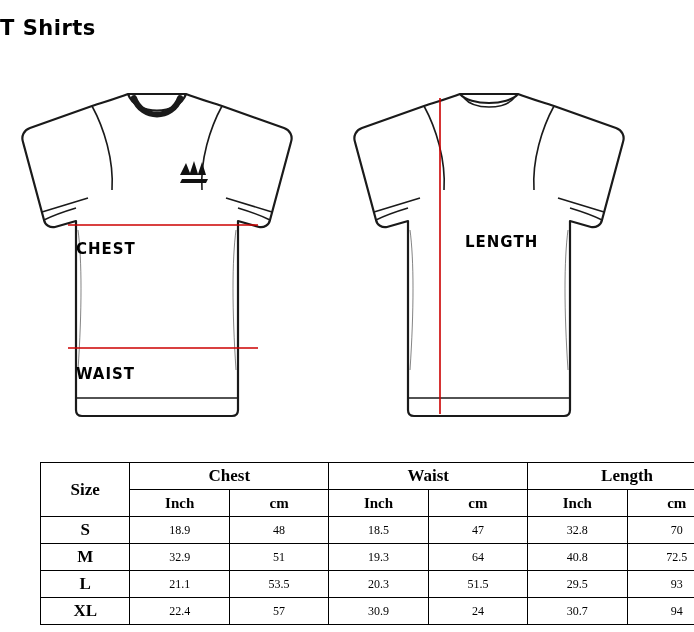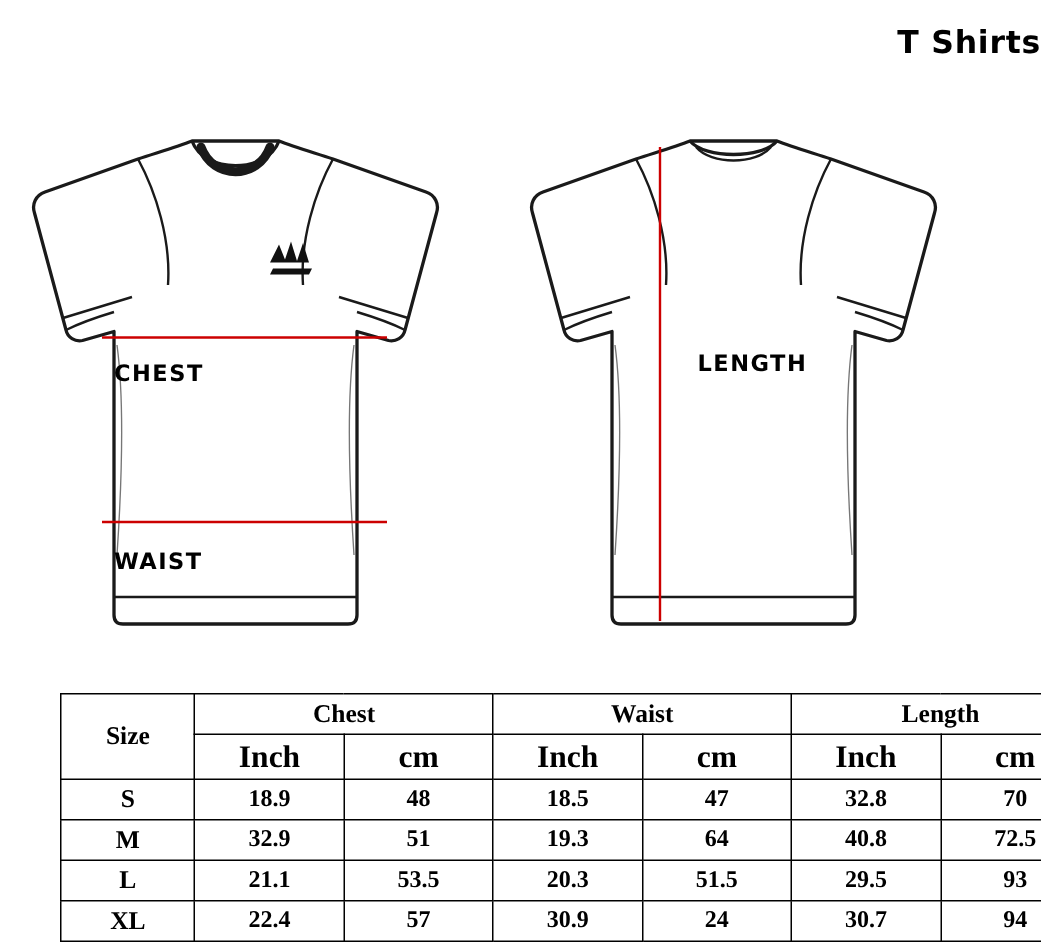--- a/index.html
+++ b/index.html
@@ -13,21 +13,21 @@
     font-family: "Liberation Serif", serif;
     color: #000000;
     position: relative;
     overflow: hidden;
   }
   #page-title {
     position: absolute;
     top: 16px;
     left: 0;
     width: 694px;
-    text-align: right;
+    text-align: left;
     font-family: "DejaVu Sans", sans-serif;
     font-size: 21px;
     font-weight: bold;
     letter-spacing: 0.5px;
   }
   #diagram-area {
     position: absolute;
     top: 70px;
     left: 0;
     width: 694px;
@@ -65,30 +65,30 @@
     font-size: 16px;
     padding: 2px 0;
     height: 22px;
   }
   #size-table th {
     font-weight: bold;
     font-size: 17px;
   }
   #size-table .subhead {
     font-weight: bold;
-    font-size: 21px;
+    font-size: 15px;
     text-align: center;
   }
   #size-table .sizecell {
     font-weight: bold;
     font-size: 17px;
   }
   #size-table .valcell {
-    font-weight: bold;
-    font-size: 16px;
+    font-weight: normal;
+    font-size: 12px;
   }
   .col-size { width: 80px; }
   .col-unit { width: 89px; }
 </style>
 </head>
 <body>
 
 <div id="page-title">T Shirts</div>
 
 <div id="diagram-area">

